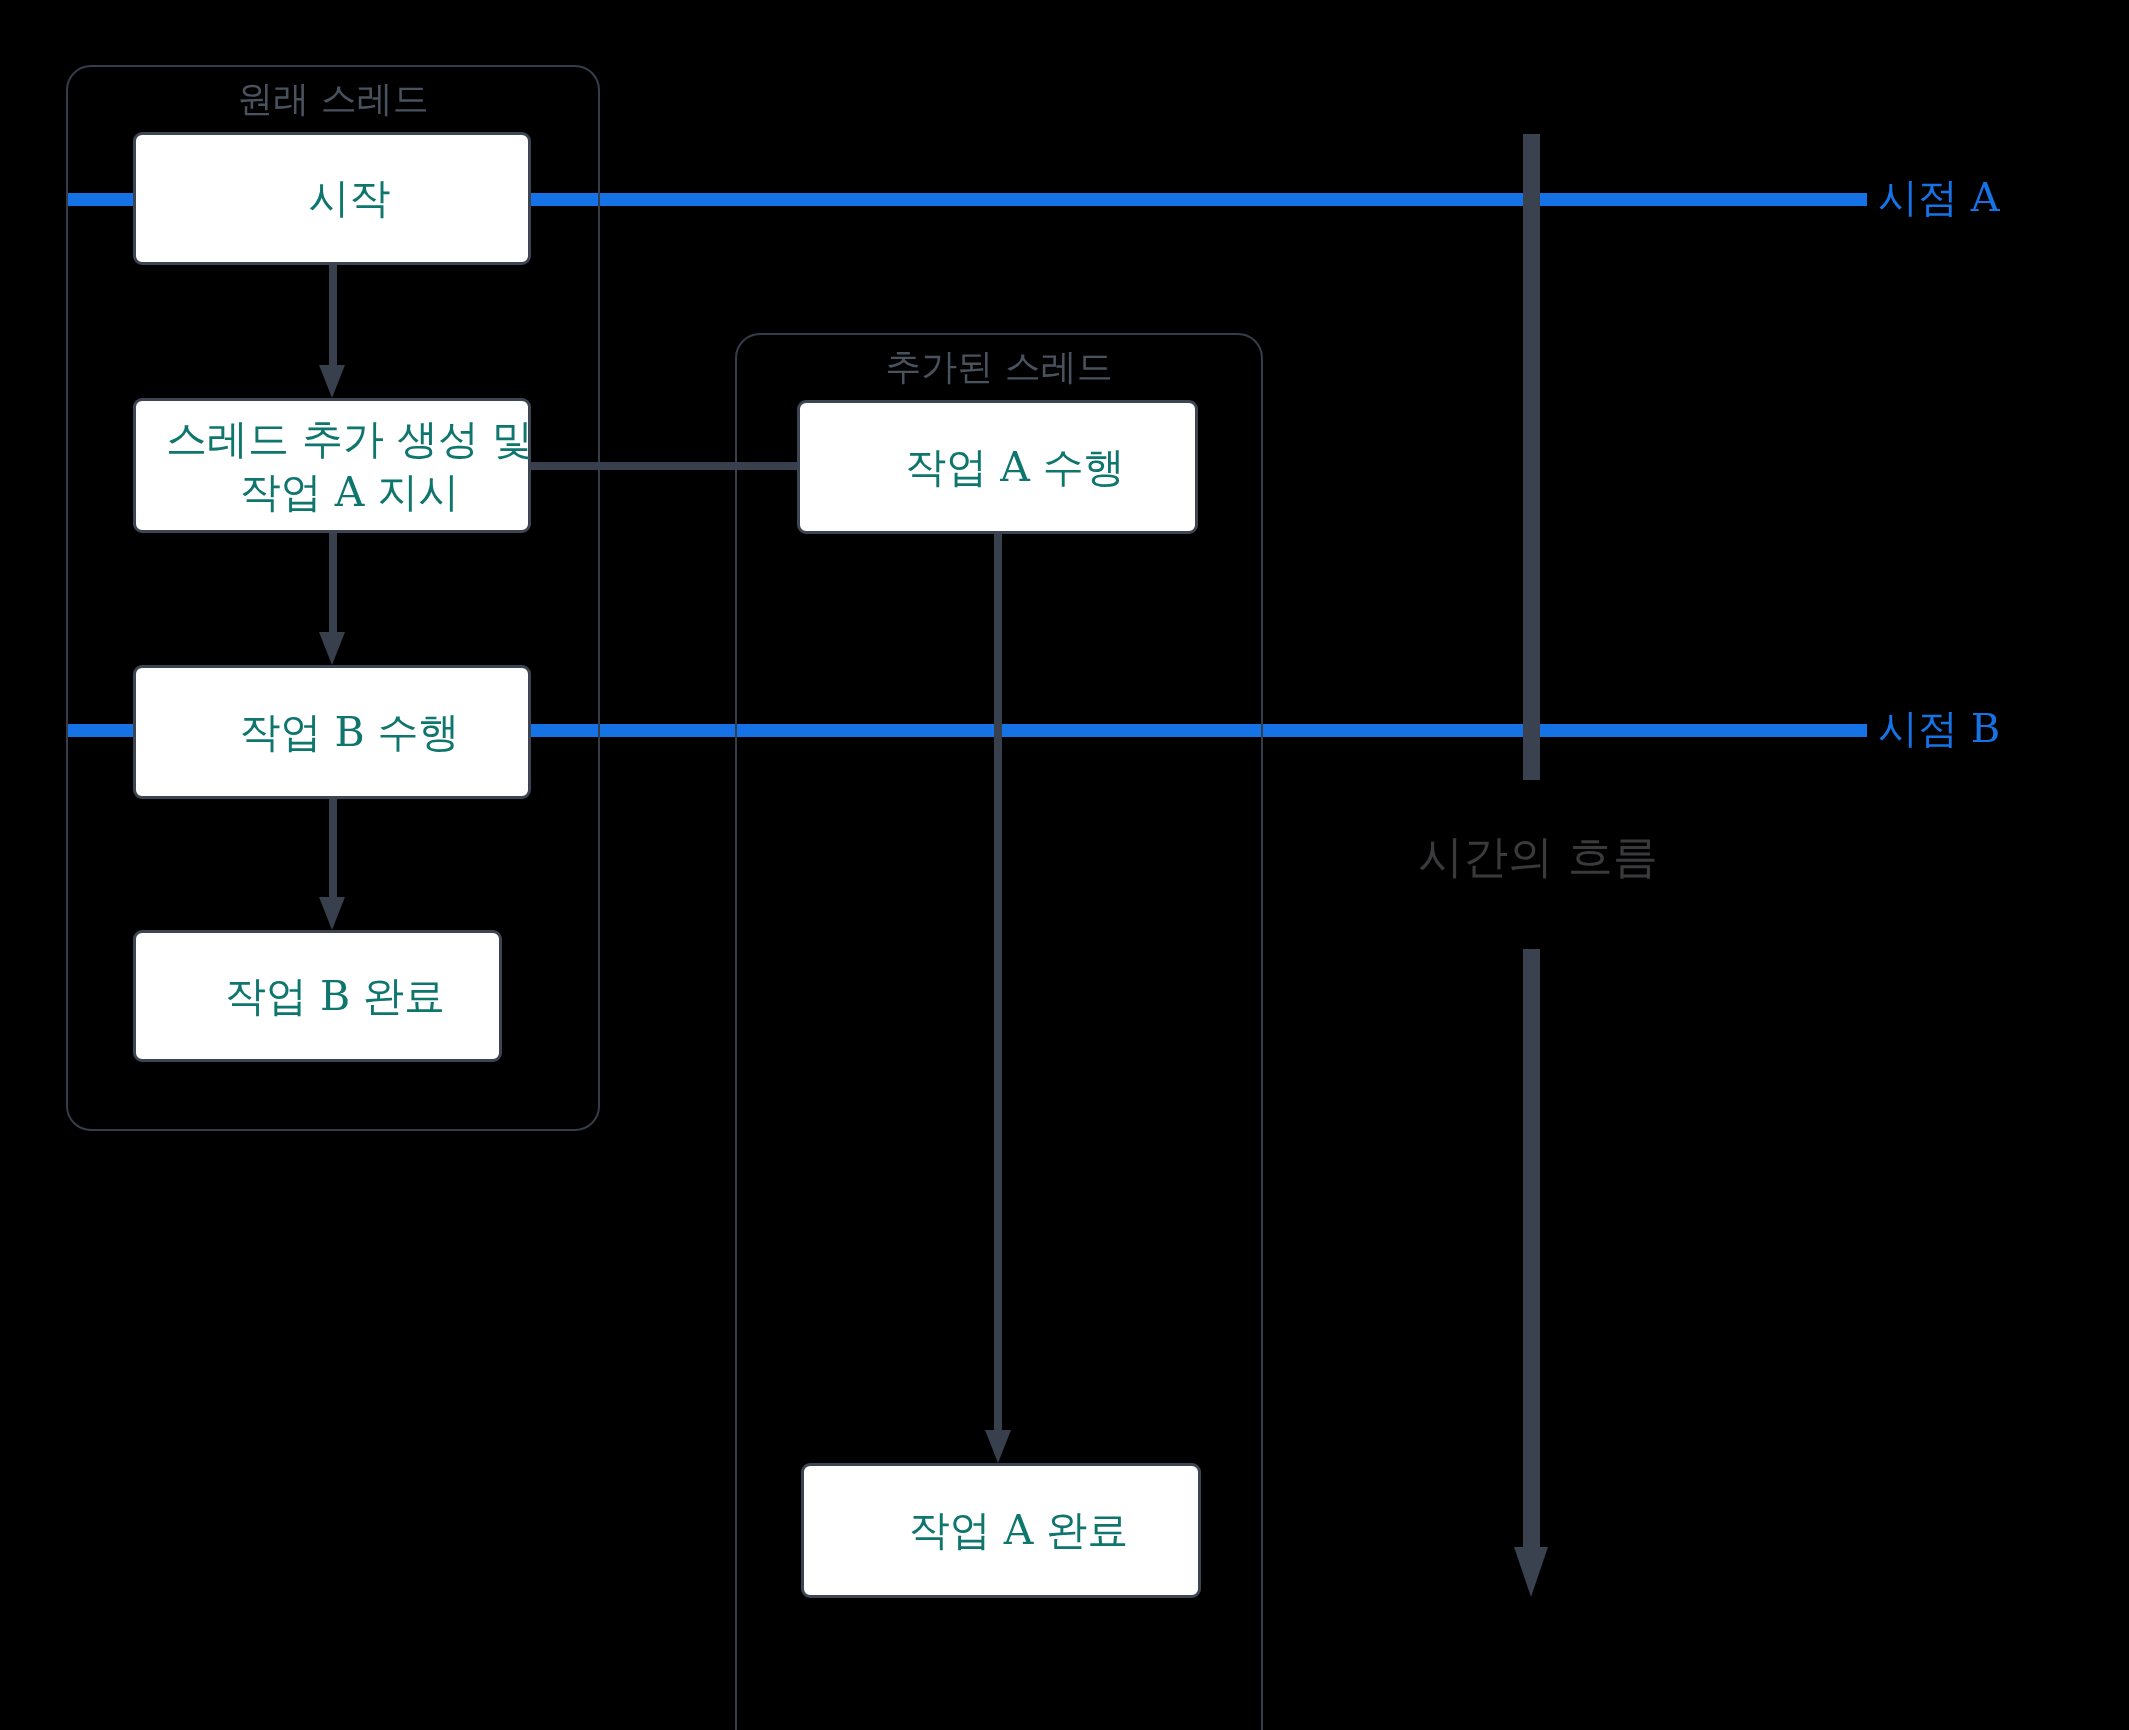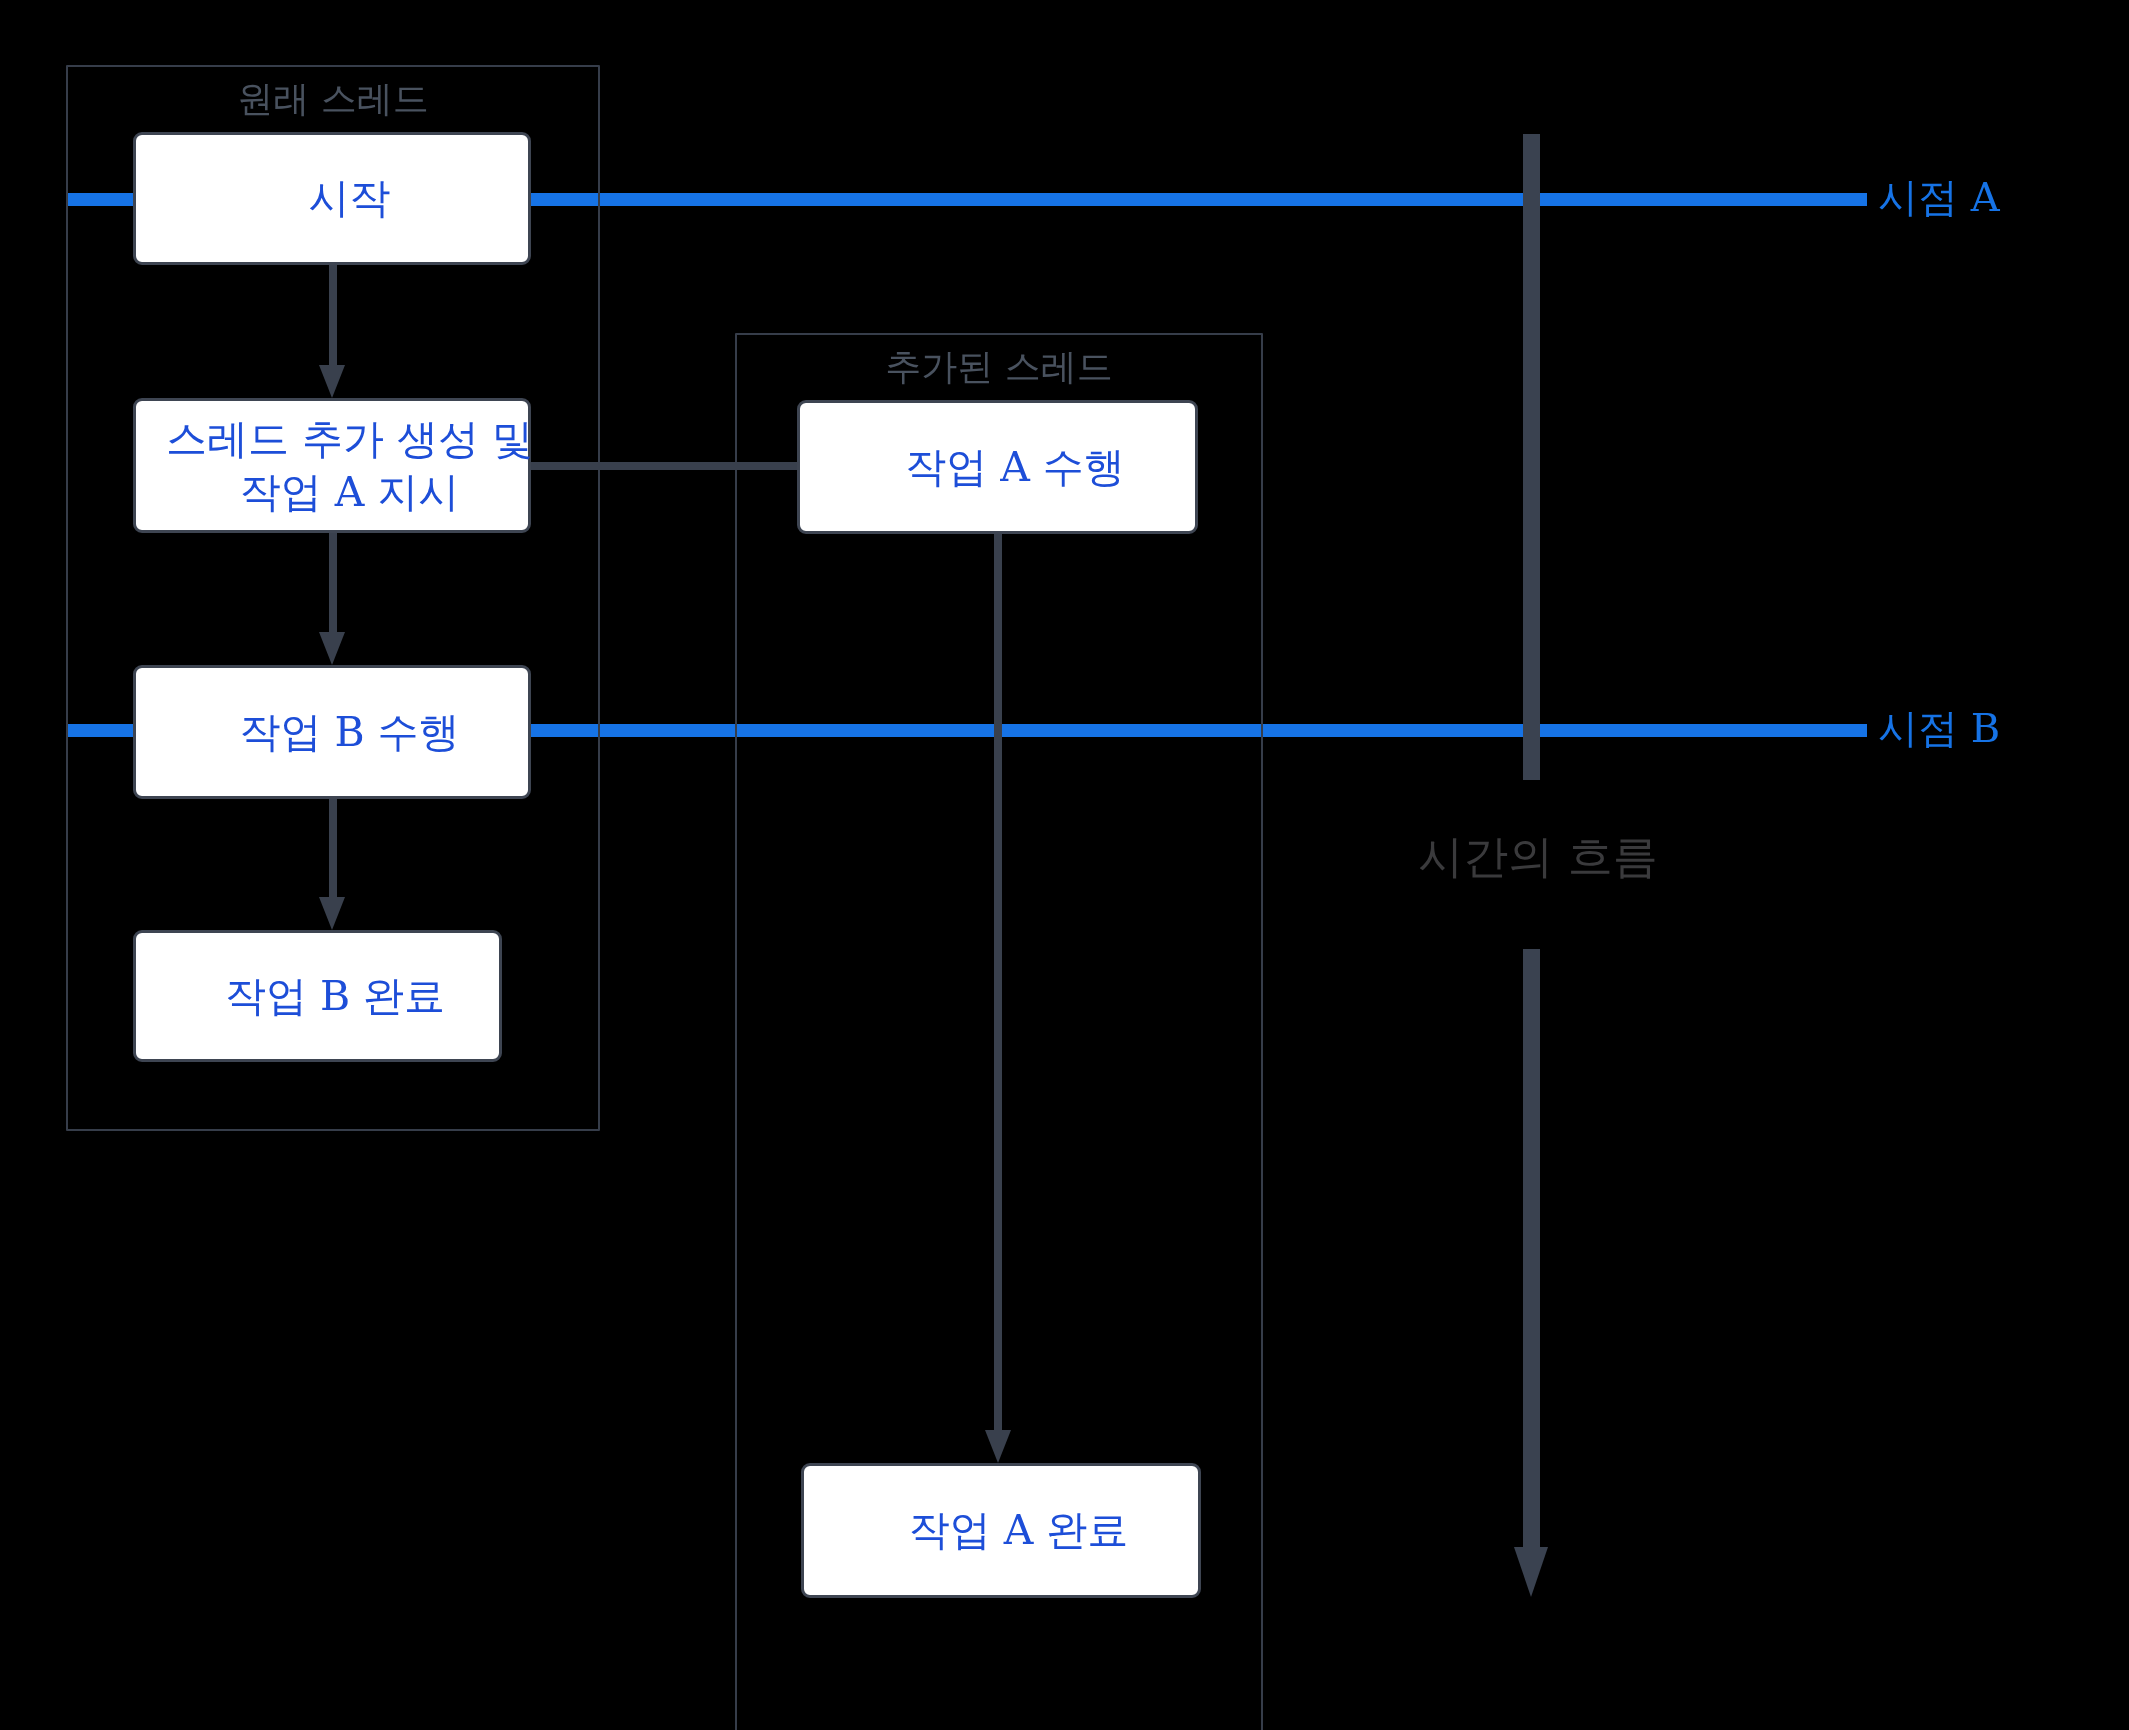--- a/index.html
+++ b/index.html
@@ -35,21 +35,21 @@
     line-height: 48px;
     white-space: nowrap;
     z-index: 2;
   }
   .timepoint-label.a { top: 173px; }
   .timepoint-label.b { top: 704px; }
   
   .group {
     position: absolute;
     border: 2.3px solid #363d4a;
-    border-radius: 1px;
+    border-radius: 25px;
     box-sizing: border-box;
     background: transparent;
     z-index: 2;
     padding-left: 35px;
   }
   .group.original { left: 66px; top: 65px; width: 534px; height: 1066px; }
   .group.added    { left: 735px; top: 333px; width: 528px; height: 1584px; }
   .group-label {
     position: absolute;
     top: 10.5px;
@@ -115,21 +115,21 @@
   .node {
     position: absolute;
     background: #ffffff;
     border: 3px solid #3e4552;
     border-radius: 9px;
     box-sizing: border-box;
     display: flex;
     flex-direction: column;
     align-items: center;
     justify-content: center;
-    color: #1d4ed8;
+    color: #0f766e;
     font-size: 41px;
     line-height: 53px;
     text-align: center;
     z-index: 4;
     white-space: nowrap;
     padding-left: 35px;
   }
   .node.start       { left: 133px;  top: 132px;  width: 398px; height: 133px; }
   .node.spawn       { left: 133px;  top: 398px;  width: 398px; height: 135px; }
   .node.task-b      { left: 133px;  top: 665px;  width: 398px; height: 134px; }

